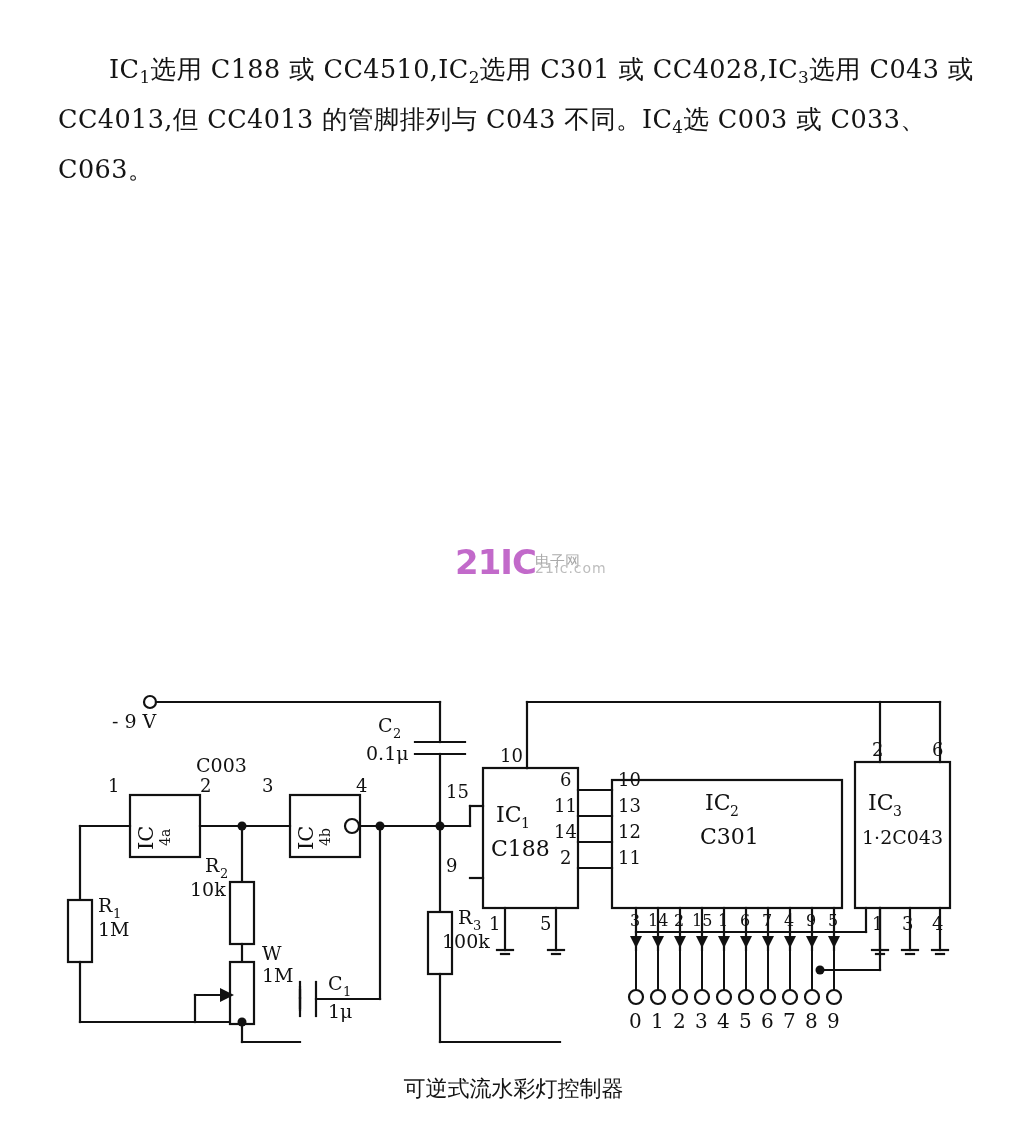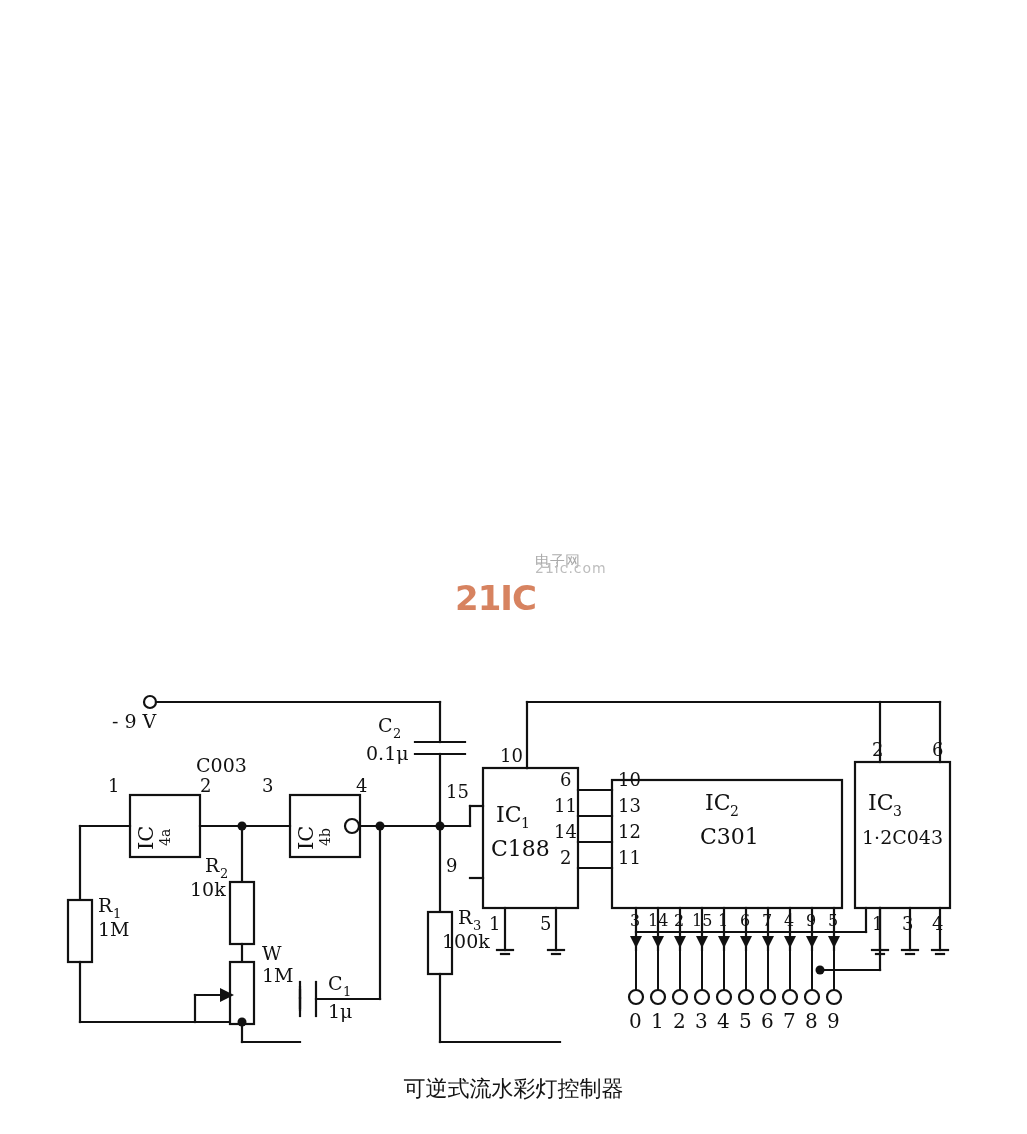--- a/index.html
+++ b/index.html
@@ -53,23 +53,22 @@
     pointer-events: none;
     opacity: 0.65;
   }
   .wm-21ic {
     position: absolute;
     left: 0;
     top: 2px;
     font-family: "DejaVu Sans", sans-serif;
     font-weight: bold;
     font-size: 34px;
-    color: #c2410c;
+    color: #a21caf;
     letter-spacing: -1px;
-    margin-top: 36px;
   }
   .wm-cn {
     position: absolute;
     left: 80px;
     top: 12px;
     font-family: "DejaVu Sans", sans-serif;
     font-size: 15px;
     color: #7d7d7d;
   }
   .wm-sub {
@@ -104,20 +103,23 @@
     font-family: "DejaVu Serif", serif;
     fill: #111;
   }
 </style>
 </head>
 <body>
 
 <div class="page">
 
   <div class="text-block">
+    <p class="para">
+      IC<sub>1</sub>选用 C188 或 CC4510<span>,</span>IC<sub>2</sub>选用 C301 或 CC4028<span>,</span>IC<sub>3</sub>选用 C043 或 CC4013<span>,</span>但 CC4013 的管脚排列与 C043 不同。IC<sub>4</sub>选 C003 或 C033、C063。
+    </p>
   </div>
 
   <div class="watermark">
     <span class="wm-21ic">21IC</span>
     <span class="wm-cn">电子网</span>
     <span class="wm-sub">21ic.com</span>
   </div>
 
   <div class="figure">
     <svg width="1027" height="420" viewBox="0 0 1027 420">

